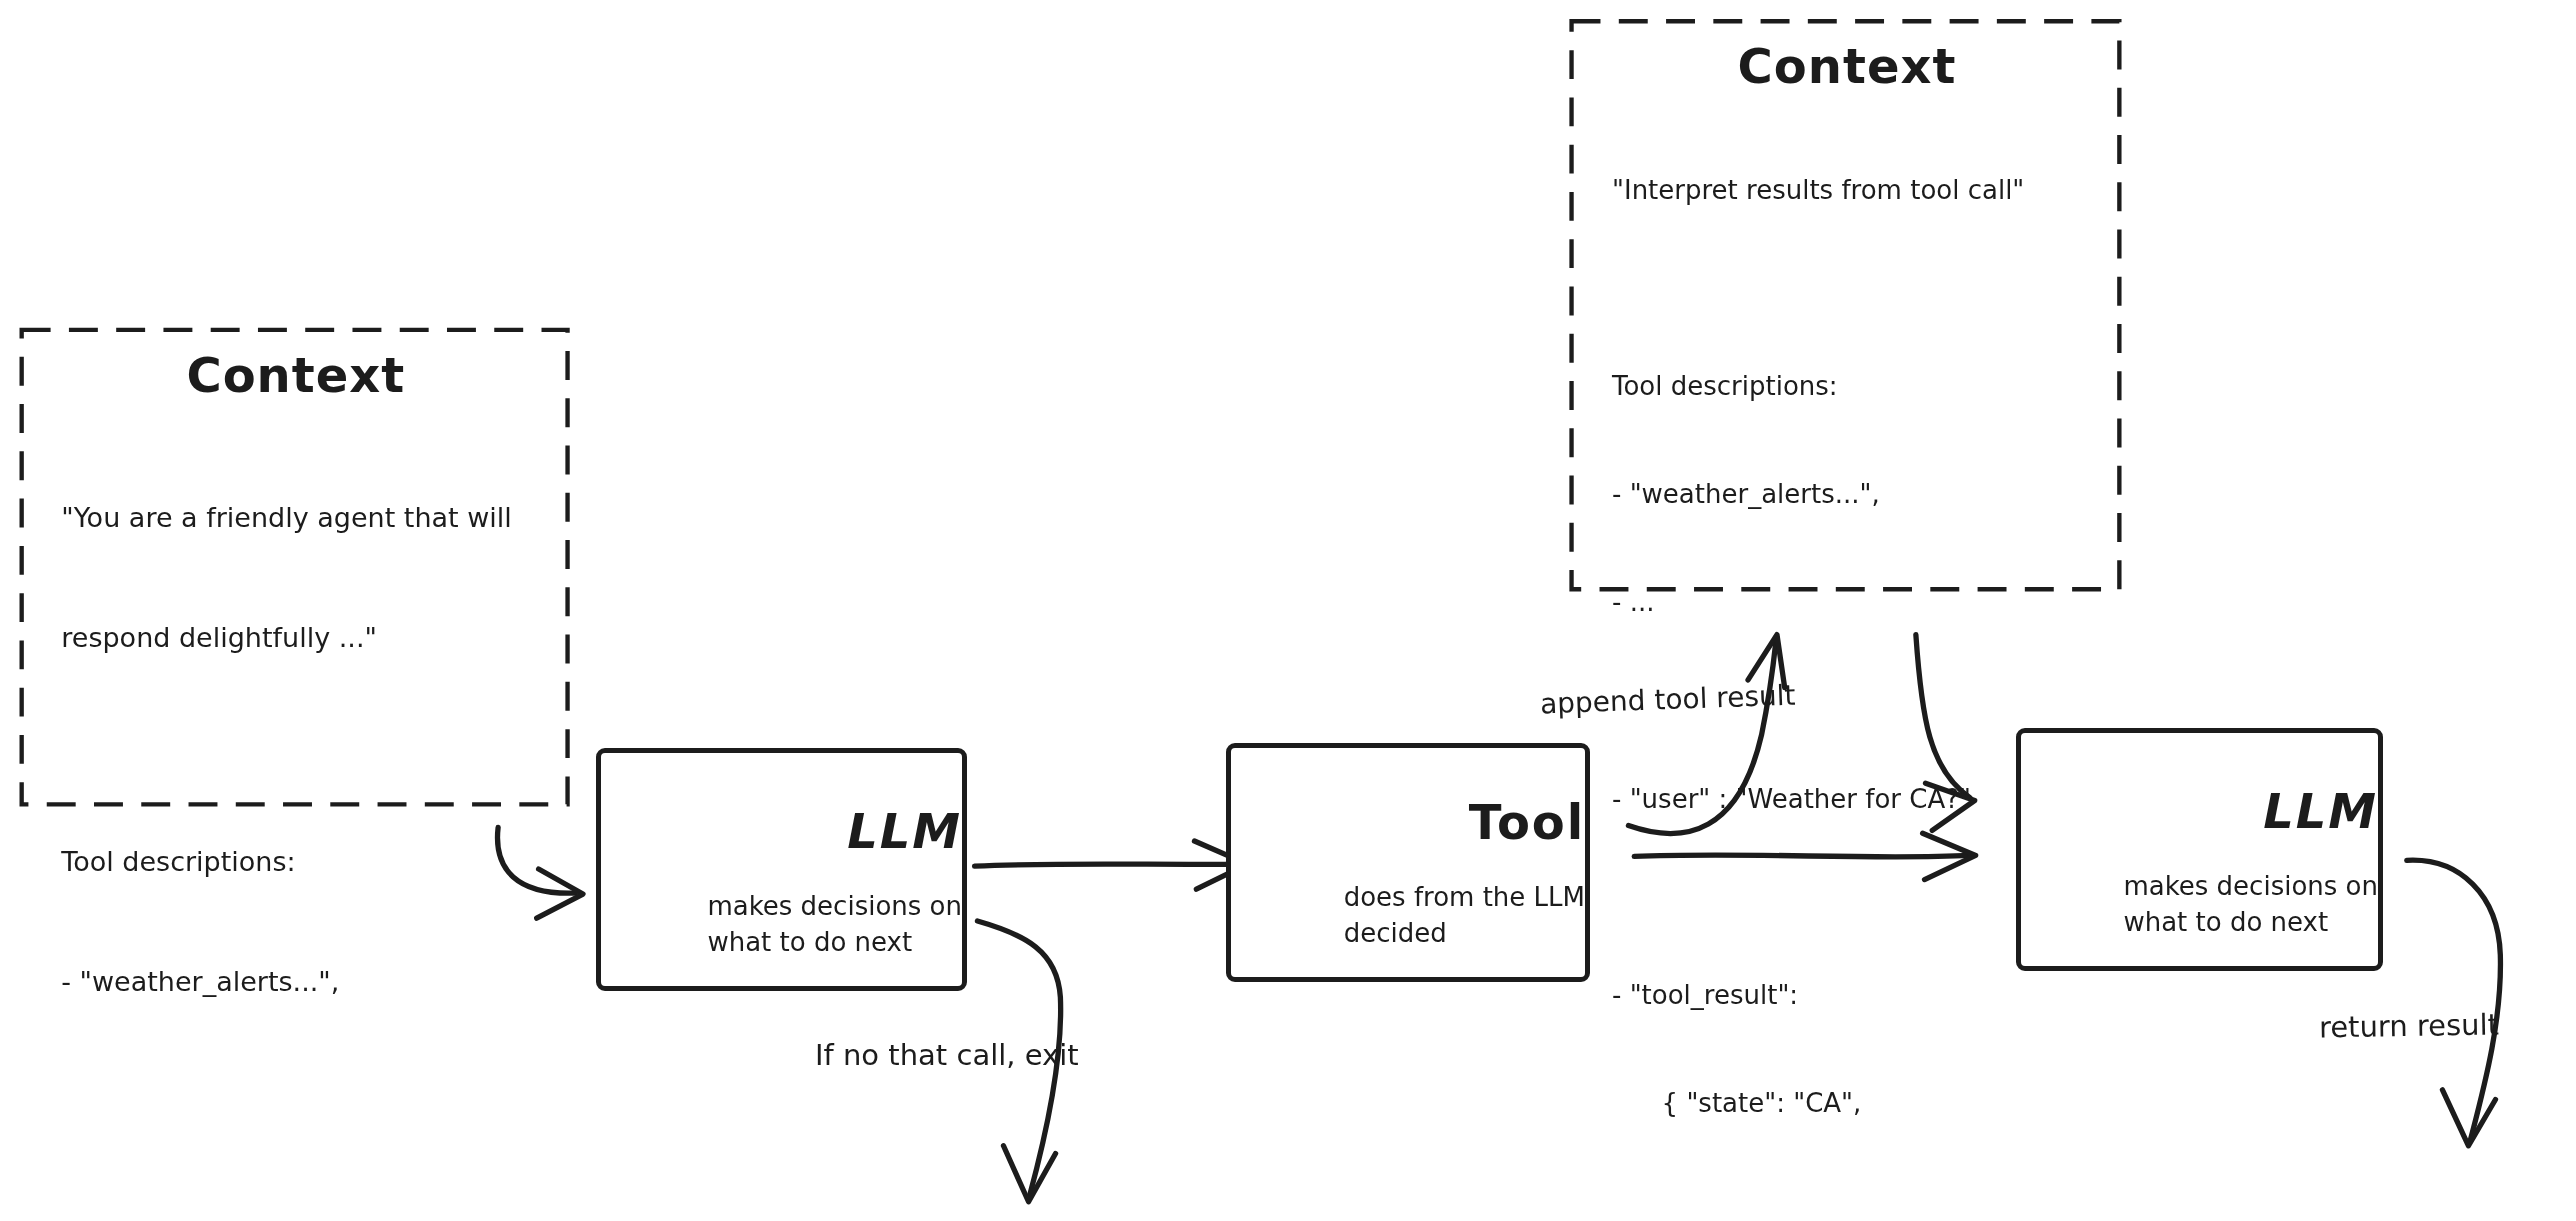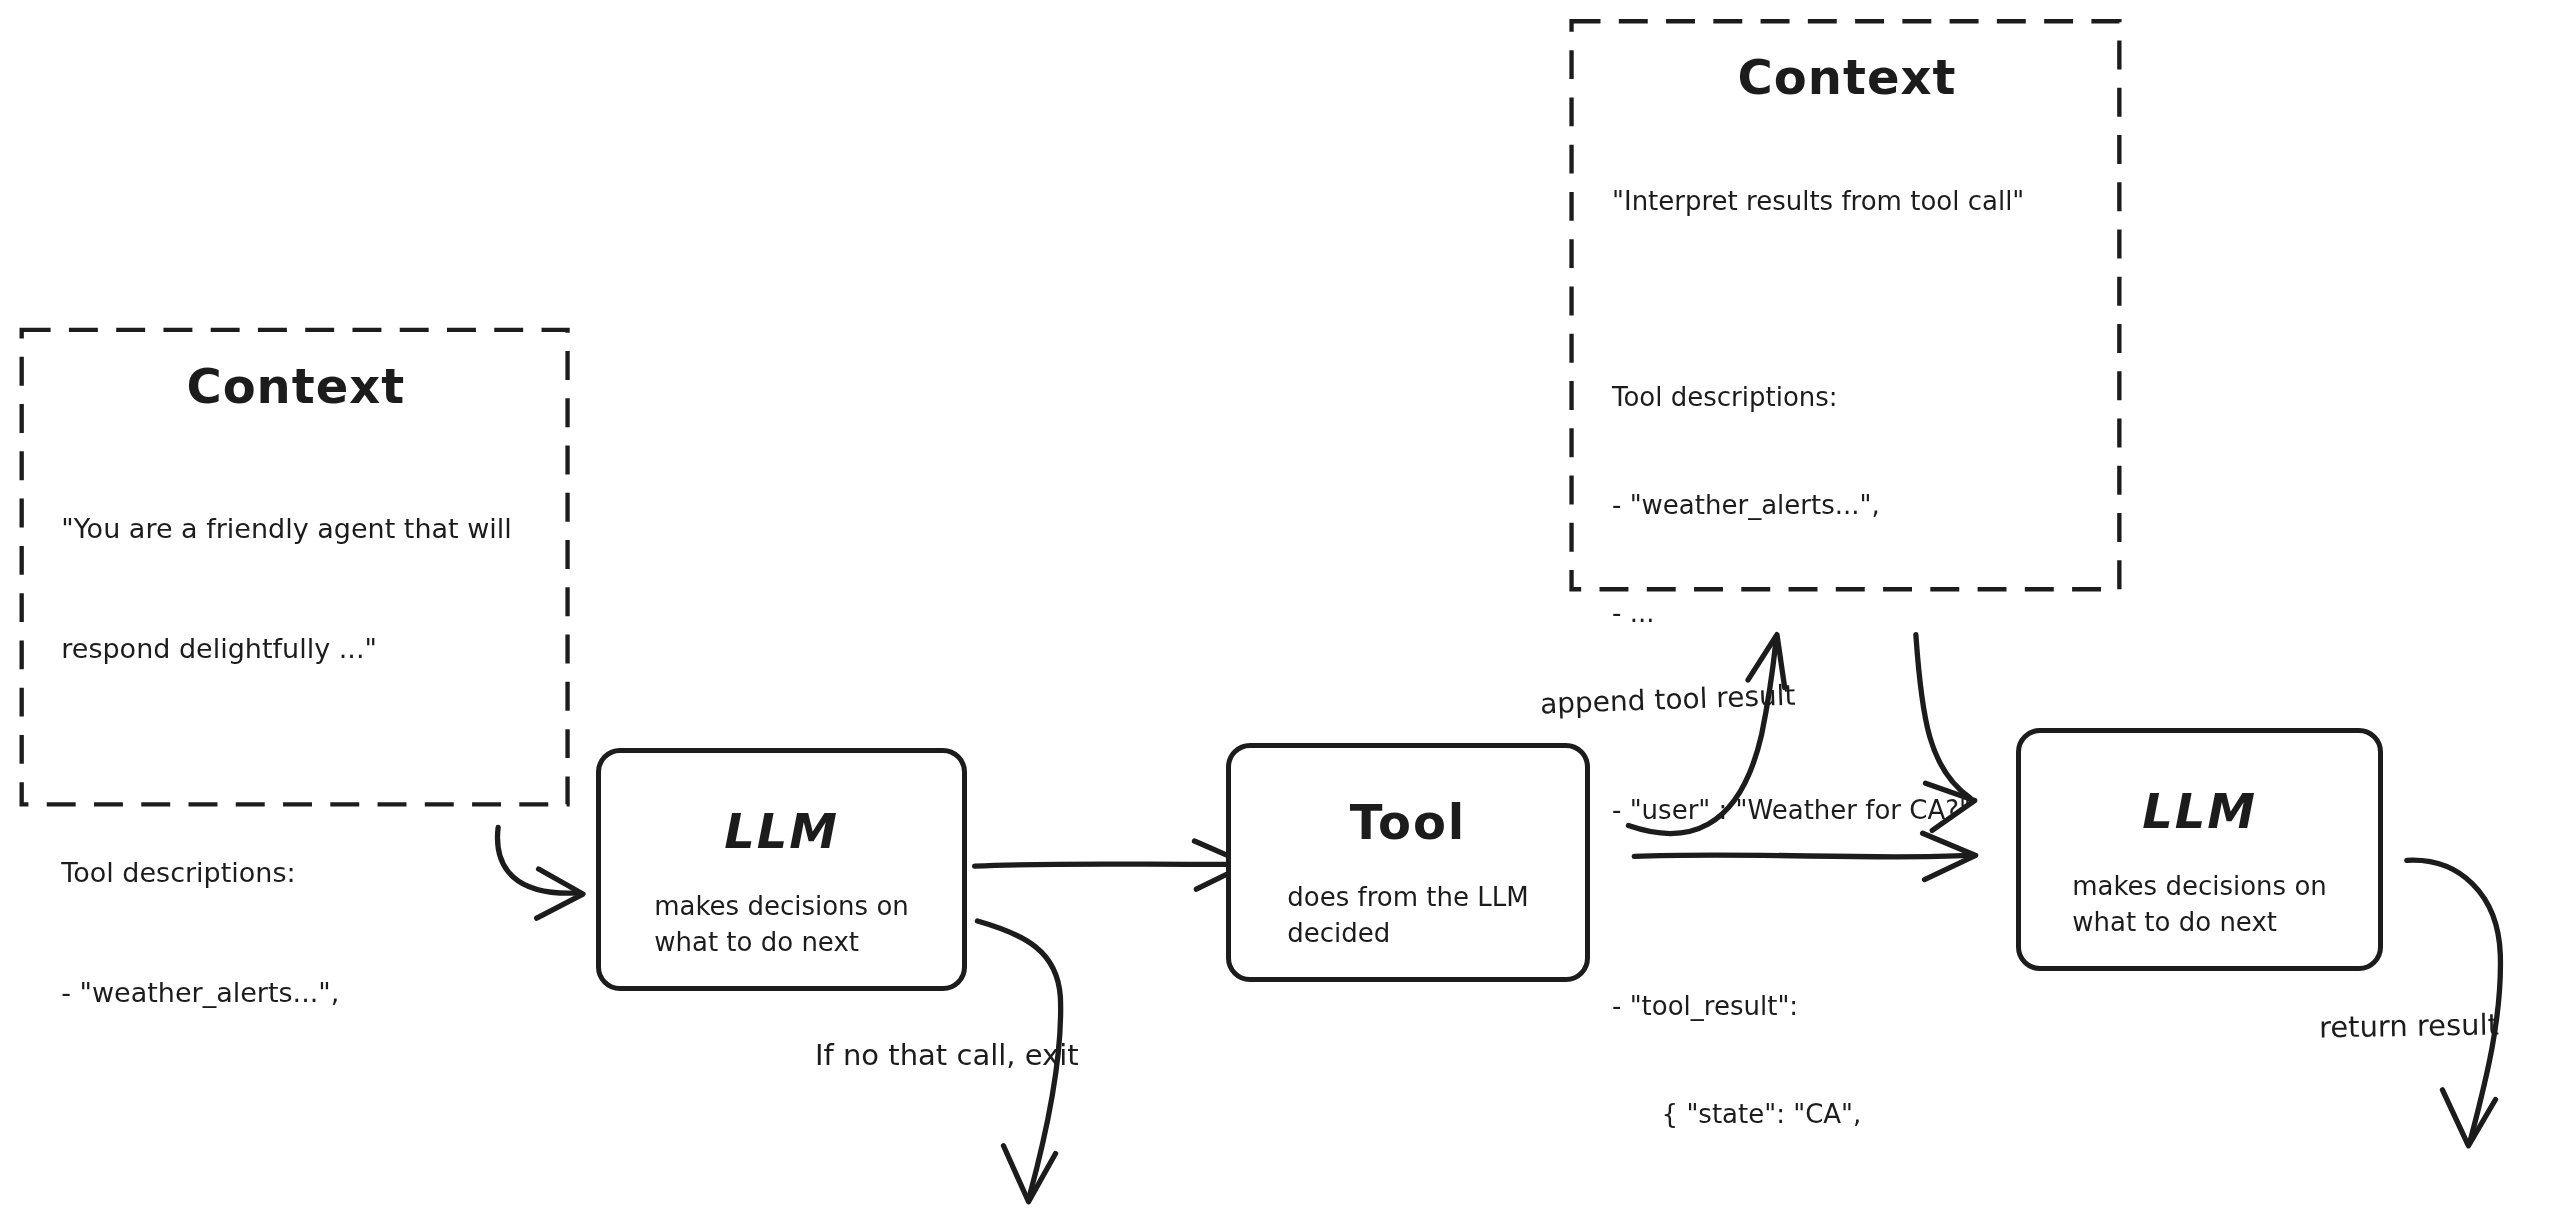--- a/index.html
+++ b/index.html
@@ -20,39 +20,39 @@
   .ctx {
     position: absolute;
     box-sizing: border-box;
     padding: 7.7px 39px 0 42px;
   }
   .ctx-title {
     text-align: center;
     font-size: 48px;
     font-weight: 700;
     letter-spacing: 1px;
-    margin-top: 22px;
+    margin-top: 11px;
     margin-bottom: 15.4px;
   }
   .ctx-body { white-space: pre; }
   #ctx-left .ctx-body  { font-size: 27px; line-height: 40px; }
   #ctx-top  .ctx-body  { font-size: 26px; line-height: 36px; }
   #ctx-left .line:empty { height: 24px; }
   #ctx-top  .line:empty { height: 16.4px; }
 
   
   .node {
     position: absolute;
     box-sizing: border-box;
     border: 5.8px solid #1c1c1c;
-    border-radius: 24px;
+    border-radius: 9px;
     background: #ffffff;
     display: flex;
     flex-direction: column;
-    align-items: center;
+    align-items: flex-end;
     padding-top: 50px;
   }
   .node-title {
     font-size: 48px;
     font-weight: 700;
     letter-spacing: 1.9px;
   }
   .node-title.italic { font-style: italic; }
   .node-sub {
     margin-top: 29px;

